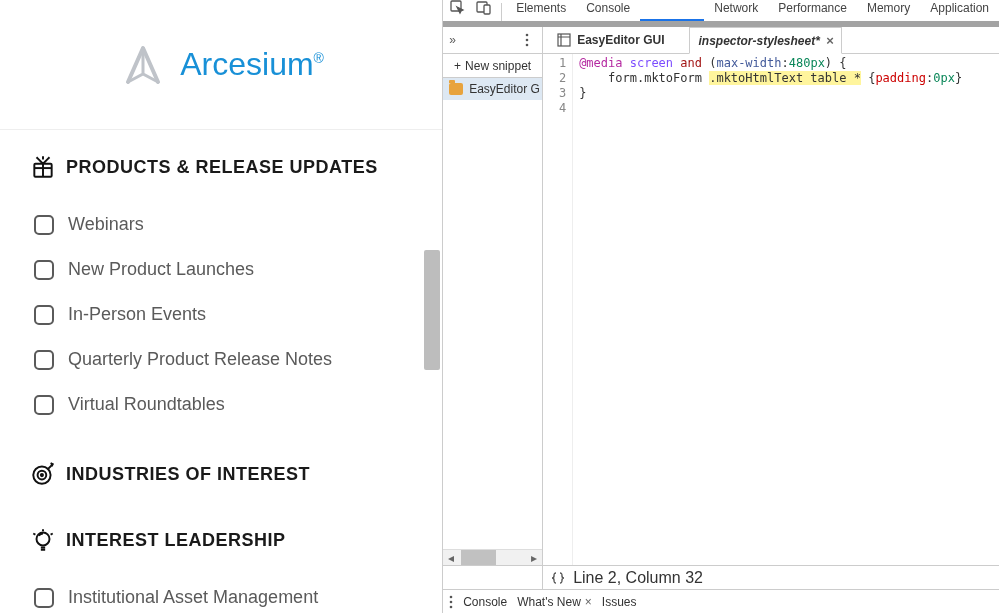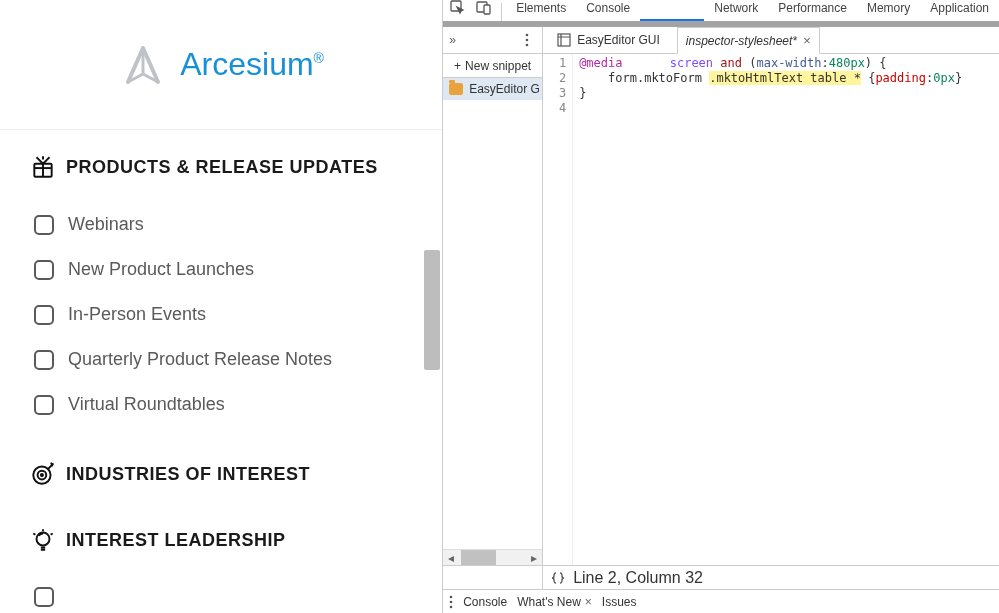--- a/index.html
+++ b/index.html
@@ -158,21 +158,22 @@
       align-items: center;
       border-right: 1px solid #ccc;
       justify-content: space-between;
       padding: 0 2px;
     }
     .dt-row2-right {
       flex: 1;
       display: flex;
       align-items: center;
       padding-left: 6px;
-      gap: 8px;
+      gap: 16px;
+      font-weight: bold;
     }
     .file-tab {
       display: flex;
       align-items: center;
       height: 27px;
       padding: 0 8px;
       gap: 6px;
       border-right: 1px solid transparent;
     }
     .file-tab.active {
@@ -244,21 +245,21 @@
       width: 30px;
       padding: 2px 6px 0 0;
       text-align: right;
       color: #888;
       background: #fff;
       border-right: 1px solid #eee;
     }
     .gutter div { height: 15px; line-height: 15px; }
     .code-lines { padding: 2px 6px 0; }
     .code-lines div { height: 15px; line-height: 15px; white-space: pre; }
-    .tok-media { color: #7c4dff; margin-left: 40px; }
+    .tok-media { color: #7c4dff; }
     .tok-kw { color: #b52aa1; }
     .tok-and { color: #a31515; }
     .tok-attr { color: #435a9a; }
     .tok-num { color: #098658; }
     .tok-val { color: #098658; }
     .tok-brace { color: #333; }
     .tok-prop { color: #c00; }
     .hl-yellow { background: #fff59d; }
 
     .dt-status {
@@ -367,20 +368,21 @@
           <path d="M10 19h4M10 21h4"></path>
           <path d="M8 8c1-1 2-2 4-2"></path>
           <path d="M3 6l2 1M21 6l-2 1M12 2v2"></path>
         </svg>
       </span>
       <span class="section-title">INTEREST LEADERSHIP</span>
     </div>
     <ul class="option-list">
       <li class="option-item">
         <span class="cbx"></span>
+        <span>Institutional Asset Management</span>
       </li>
     </ul>
   </div>
 
   <div class="page-scrollbar"></div>
 </div>
 
 <div class="devtools">
 
   <div class="dt-tabs-row">

